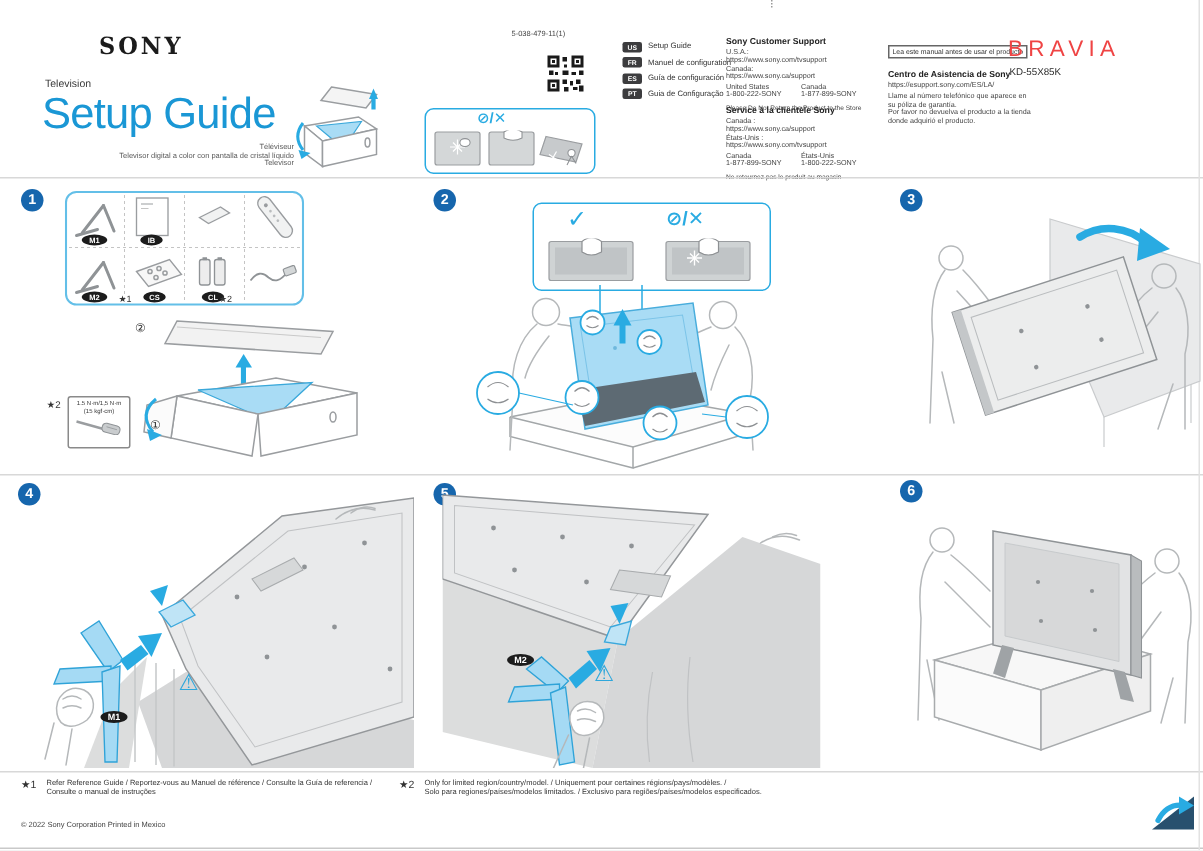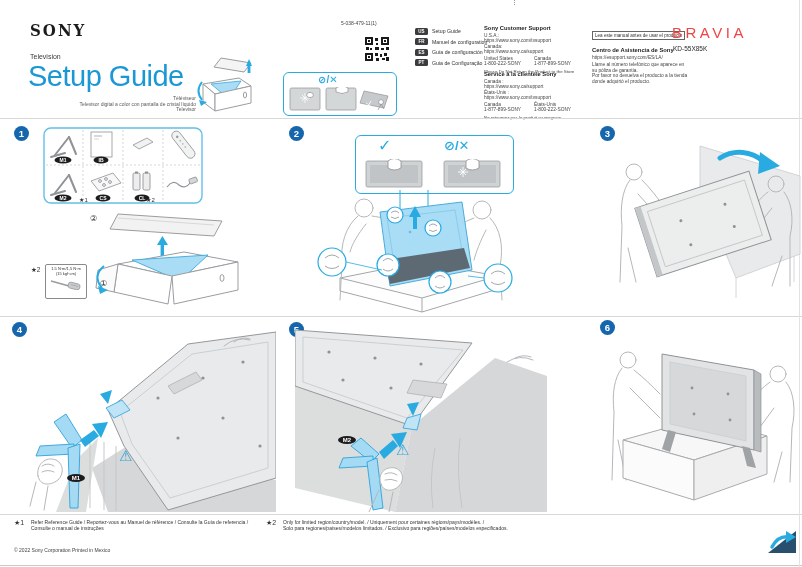--- a/index.html
+++ b/index.html
@@ -4,21 +4,21 @@
 <style>
   html,body{margin:0;padding:0;background:#e9e9e9;}
   .page{position:relative;width:802px;height:567px;background:#ffffff;overflow:hidden;
         font-family:"Liberation Sans","DejaVu Sans",sans-serif;color:#333;}
   .abs{position:absolute;}
   .rule{position:absolute;background:#d8d8d8;height:1px;}
   .vrule{position:absolute;background:#e2e2e2;width:1px;}
 
   
   .sony{font-family:"DejaVu Serif","Liberation Serif",serif;font-weight:bold;font-size:15px;
-        letter-spacing:2px;color:#1b1b1b;transform:scaleY(1.05);}
+        letter-spacing:2px;color:#1b1b1b;transform:scaleY(1.05);margin-left:36px;}
   .television{font-size:7px;color:#3a3a3a;}
   .title{font-size:29px;color:#1a97d5;letter-spacing:-0.5px;}
   .subtitle{width:140px;text-align:right;font-size:5px;line-height:5.6px;color:#5a5a5a;}
   .pn{font-size:5px;color:#444;}
   .lang-row{display:flex;align-items:center;height:8px;margin-bottom:2.5px;}
   .lang-tag{display:inline-block;width:13px;height:7px;background:#3c3c3e;color:#fff;
             border-radius:1.5px;font-size:4.5px;font-weight:bold;text-align:center;line-height:7px;}
   .lang-label{font-size:5.2px;color:#333;margin-left:4px;white-space:nowrap;}
   .sup{width:102px;}
   .sup-title{font-size:5.8px;font-weight:bold;color:#222;margin-bottom:1.5px;white-space:nowrap;}

